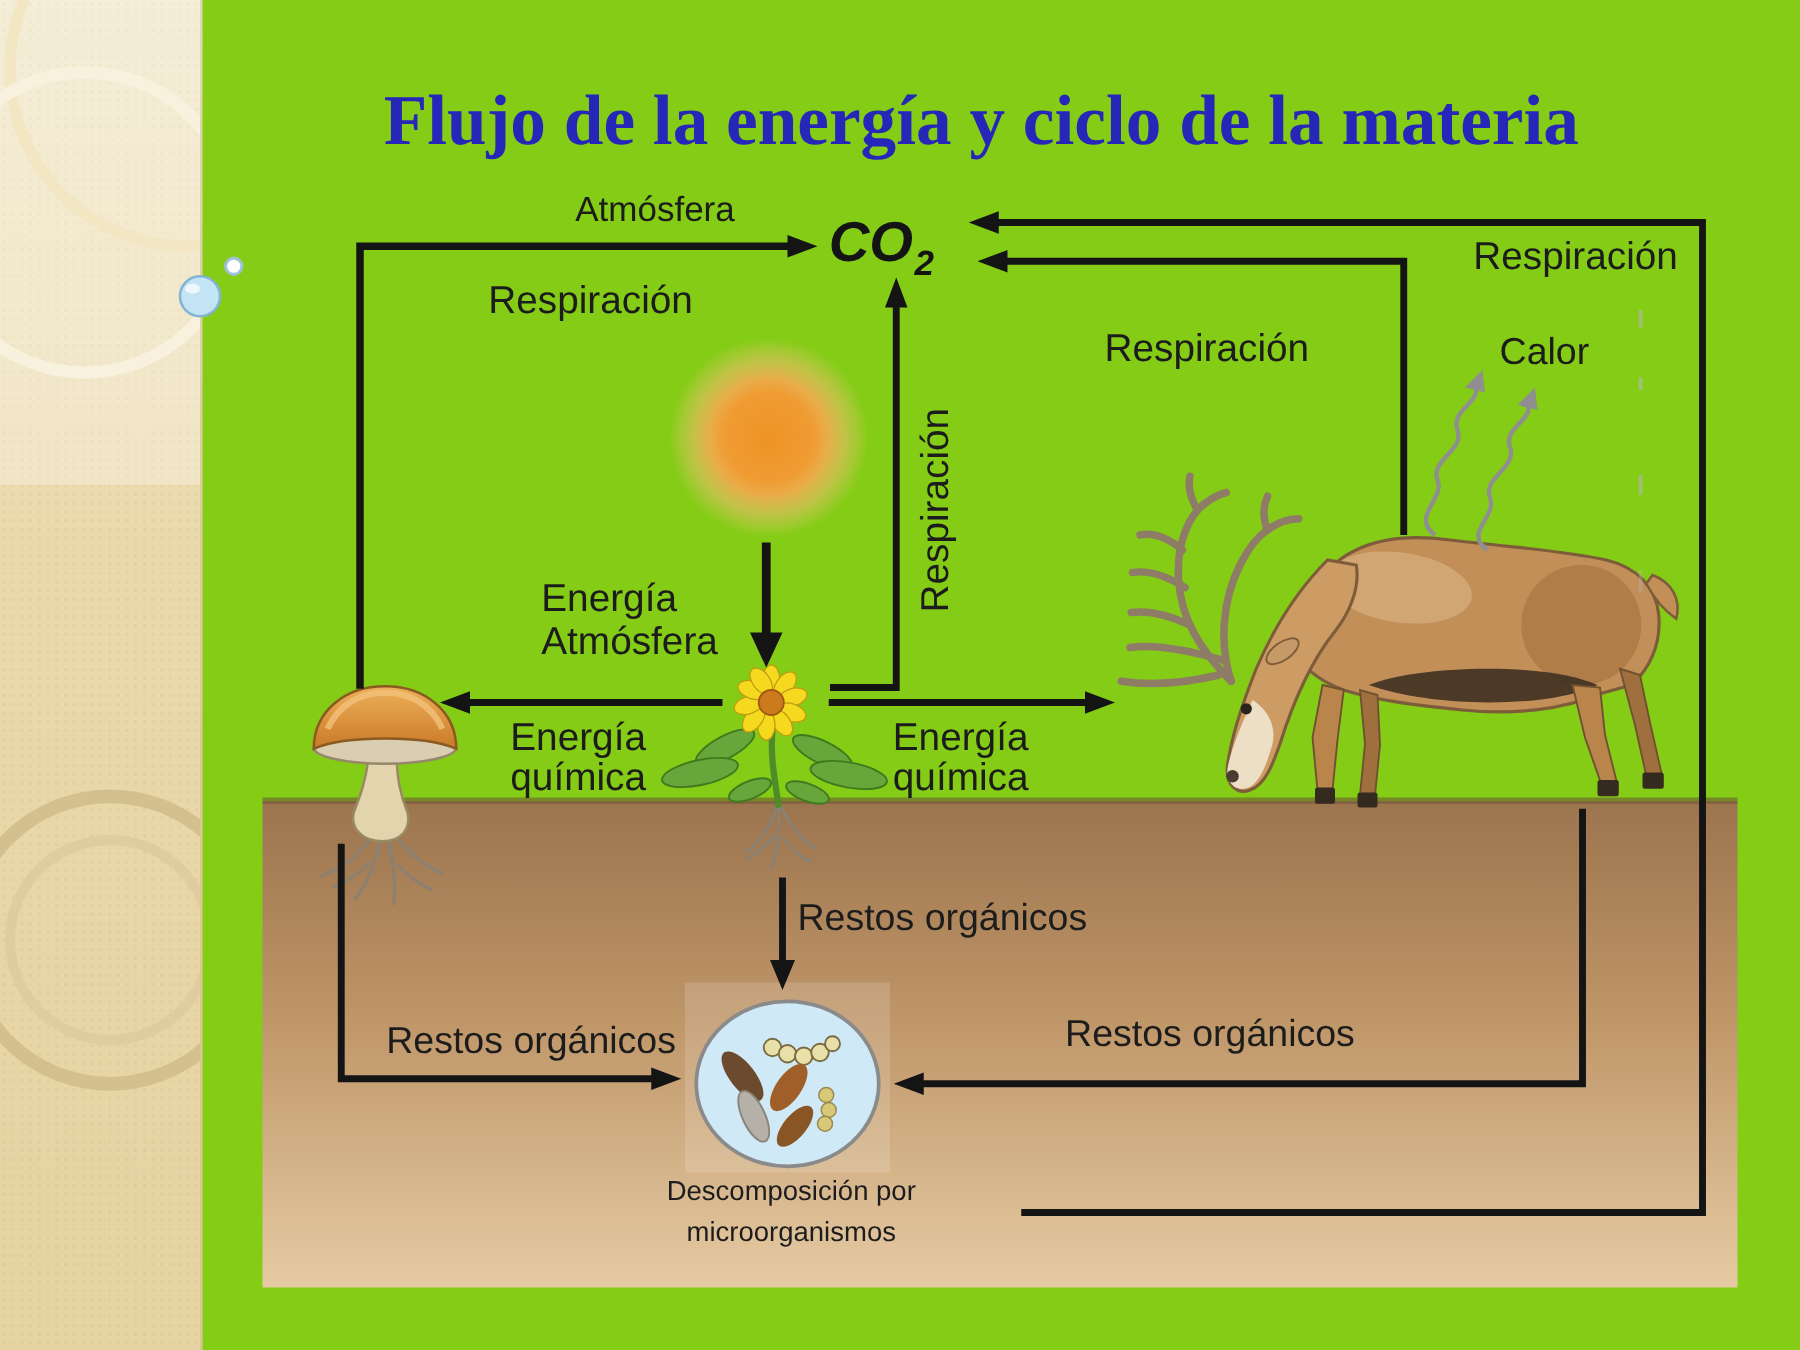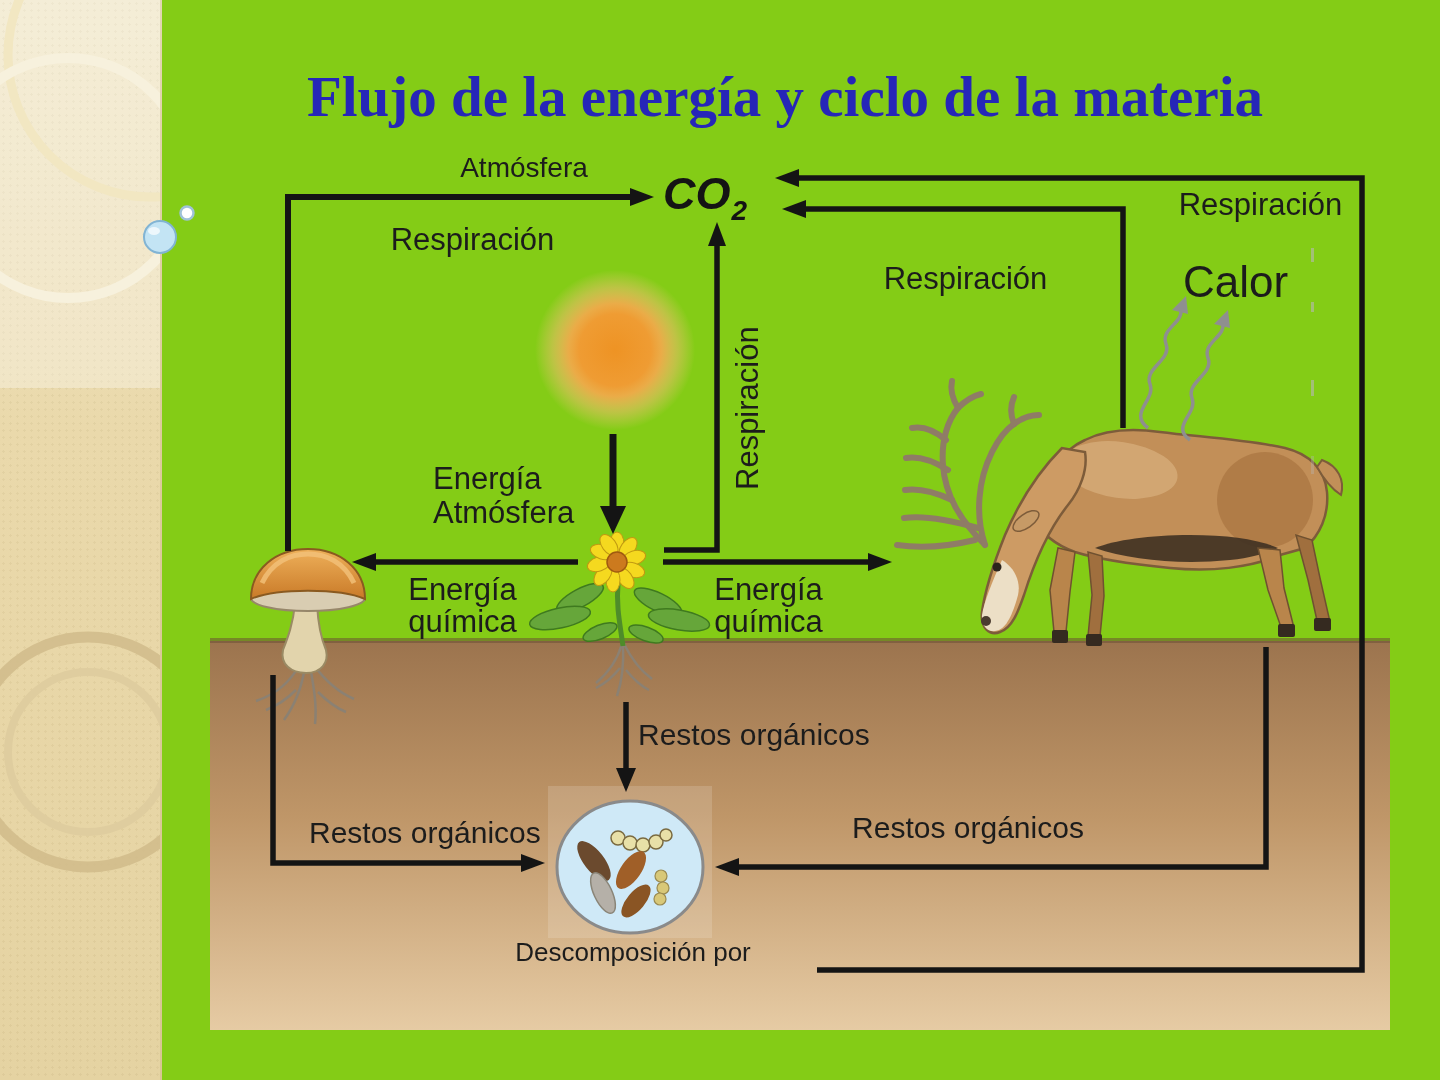--- a/index.html
+++ b/index.html
@@ -231,30 +231,30 @@
     <div id="co2"><span>CO</span><span class="sub">2</span></div>
 
     <div class="lbl" style="left:380px;top:224px;width:185px;">Respiración</div>
 
     <div class="lbl" id="resp-vert">Respiración</div>
 
     <div class="lbl" style="left:873px;top:263px;width:185px;">Respiración</div>
 
     <div class="lbl" style="left:1168px;top:189px;width:185px;">Respiración</div>
 
-    <div class="lbl" style="left:1183px;top:266px;width:105px;font-size:44px;">Calor</div>
+    <div class="lbl" style="left:1183px;top:266px;width:105px;font-size:30px;">Calor</div>
 
     <div class="lbl lbl2" style="left:433px;top:462px;width:180px;text-align:left;line-height:34px;"><span>Energía</span><br><span>Atmósfera</span></div>
 
     <div class="lbl lbl2" style="left:390px;top:574px;width:145px;line-height:32px;"><span>Energía</span><br><span>química</span></div>
 
     <div class="lbl lbl2" style="left:696px;top:574px;width:145px;line-height:32px;"><span>Energía</span><br><span>química</span></div>
 
     <div class="lbl" style="left:638px;top:719px;font-size:30px;text-align:left;">Restos orgánicos</div>
 
     <div class="lbl" style="left:309px;top:817px;width:248px;font-size:30px;text-align:left;overflow:hidden;">Restos orgánicos</div>
 
     <div class="lbl" style="left:840px;top:812px;width:256px;font-size:30px;">Restos orgánicos</div>
 
-    <div class="lbl lbl2" style="left:478px;top:936px;width:310px;font-size:26px;line-height:33px;"><span>Descomposición por</span><br></div>
+    <div class="lbl lbl2" style="left:478px;top:936px;width:310px;font-size:22px;line-height:33px;"><span>Descomposición por</span><br><span>microorganismos</span></div>
   </div>
 
 </div>
 
 </body></html>

